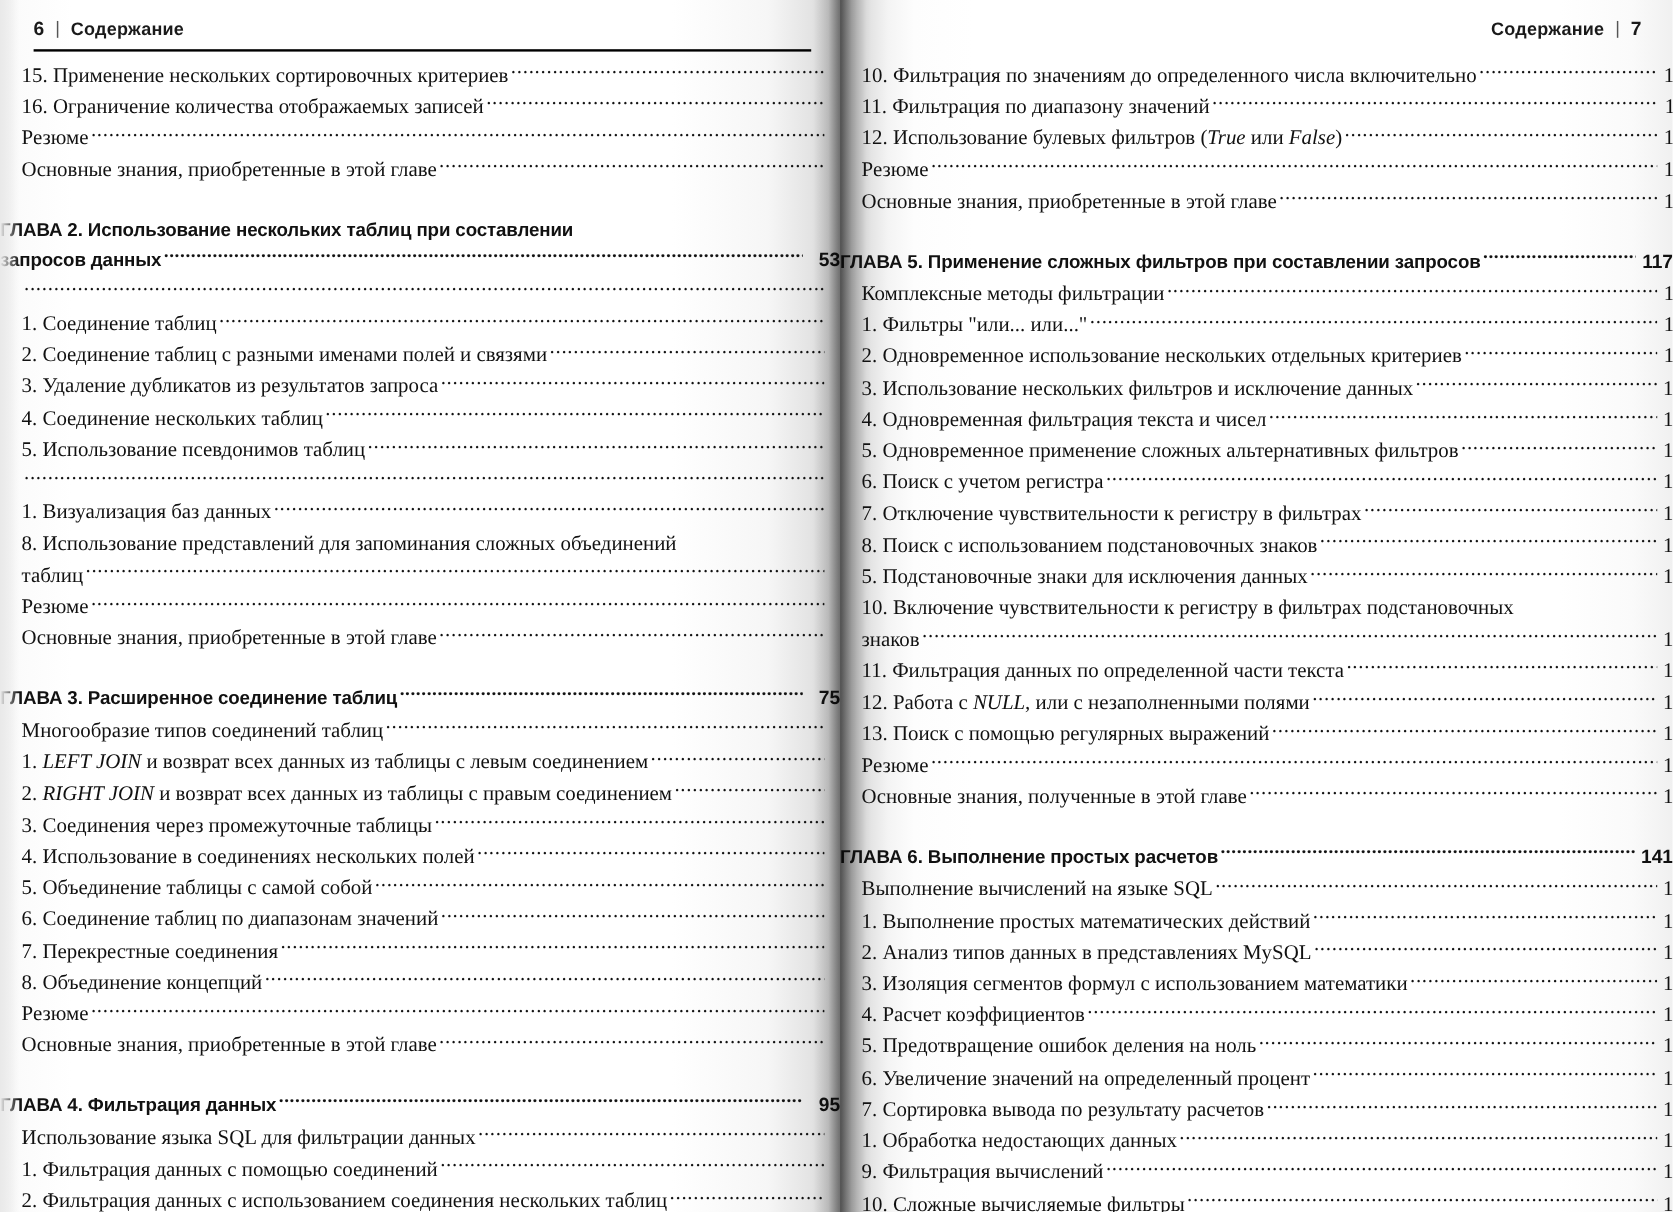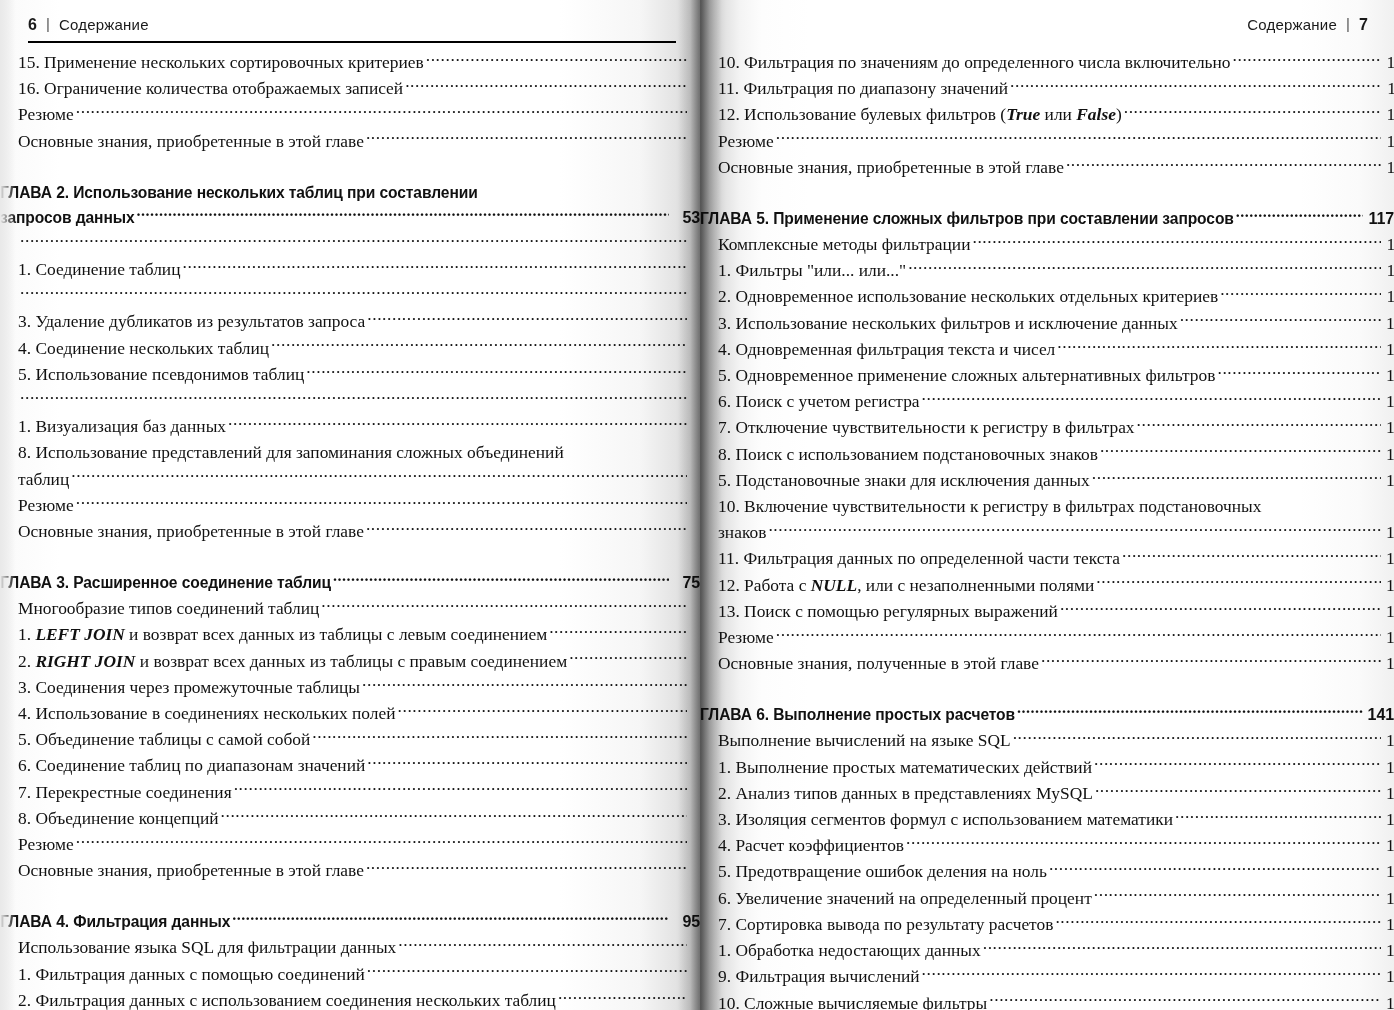--- a/index.html
+++ b/index.html
@@ -62,20 +62,21 @@
   }
   .runhead .pipe {
     color: #555;
     font-weight: normal;
     font-size: 15px;
     position: relative;
     top: -1px;
   }
   .runhead .label {
     letter-spacing: .2px;
+    font-weight: bold;
   }
   .rule {
     position: absolute;
     top: 41px;
     height: 2px;
     background: #000;
   }
   .rule.left  { left: 28px;  width: 648px; }
 
   
@@ -140,21 +141,21 @@
   .row.chapter .pg {
     font-family: "Liberation Sans", "DejaVu Sans", sans-serif;
     font-weight: bold;
     font-size: 16px;
   }
   
   .row.chapter.cont { }
 
   .gap { height: 26px; }
 
-  i, .ital { font-style: italic; font-weight: bold; }
+  i, .ital { font-style: italic; }
 
   
   .edge-left {
     position: absolute;
     left: 0; top: 0; width: 16px; height: 1010px;
     background: linear-gradient(to right, #e9e9e9, rgba(255,255,255,0));
     pointer-events: none;
   }
   .gutter-shadow {
     position: absolute;
@@ -213,20 +214,21 @@
         <div class="row entry">
           <span class="leader"></span>
           <span class="pg">53</span>
         </div>
         <div class="row entry">
           <span class="txt">1. Соединение таблиц</span>
           <span class="leader"></span>
           <span class="pg">54</span>
         </div>
         <div class="row entry">
+          <span class="txt">2. Соединение таблиц с разными именами полей и связями</span>
           <span class="leader"></span>
           <span class="pg">58</span>
         </div>
         <div class="row entry">
           <span class="txt">3. Удаление дубликатов из результатов запроса</span>
           <span class="leader"></span>
           <span class="pg">59</span>
         </div>
         <div class="row entry">
           <span class="txt">4. Соединение нескольких таблиц</span>

